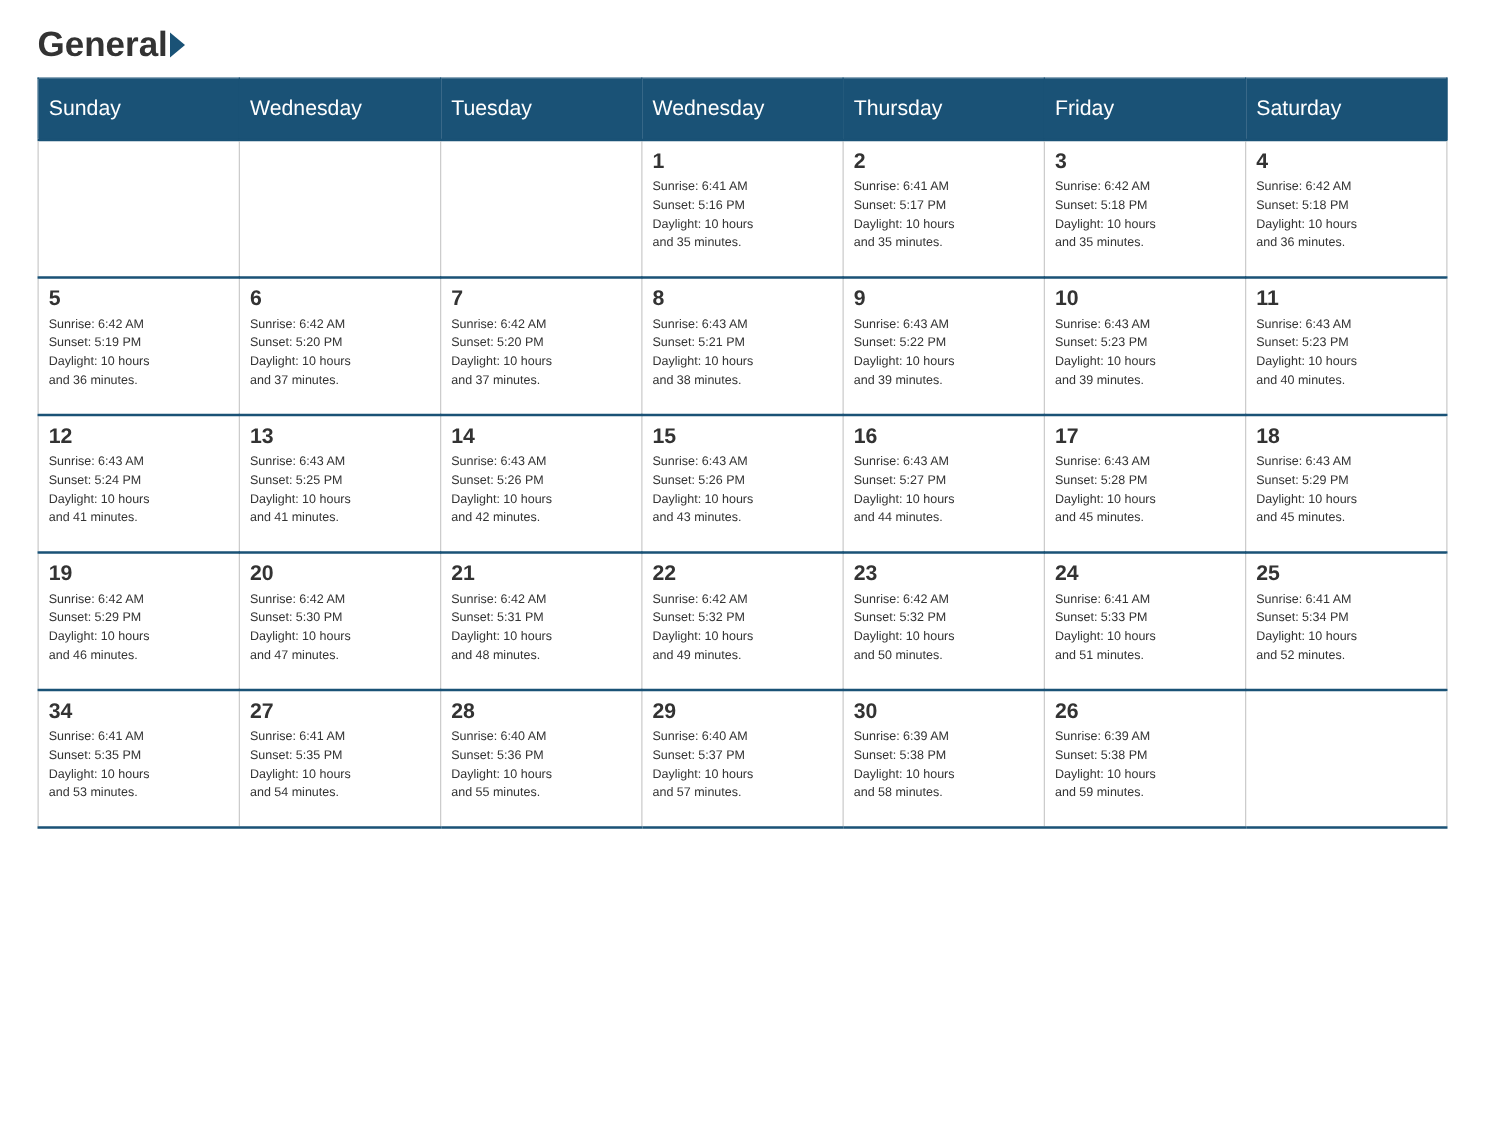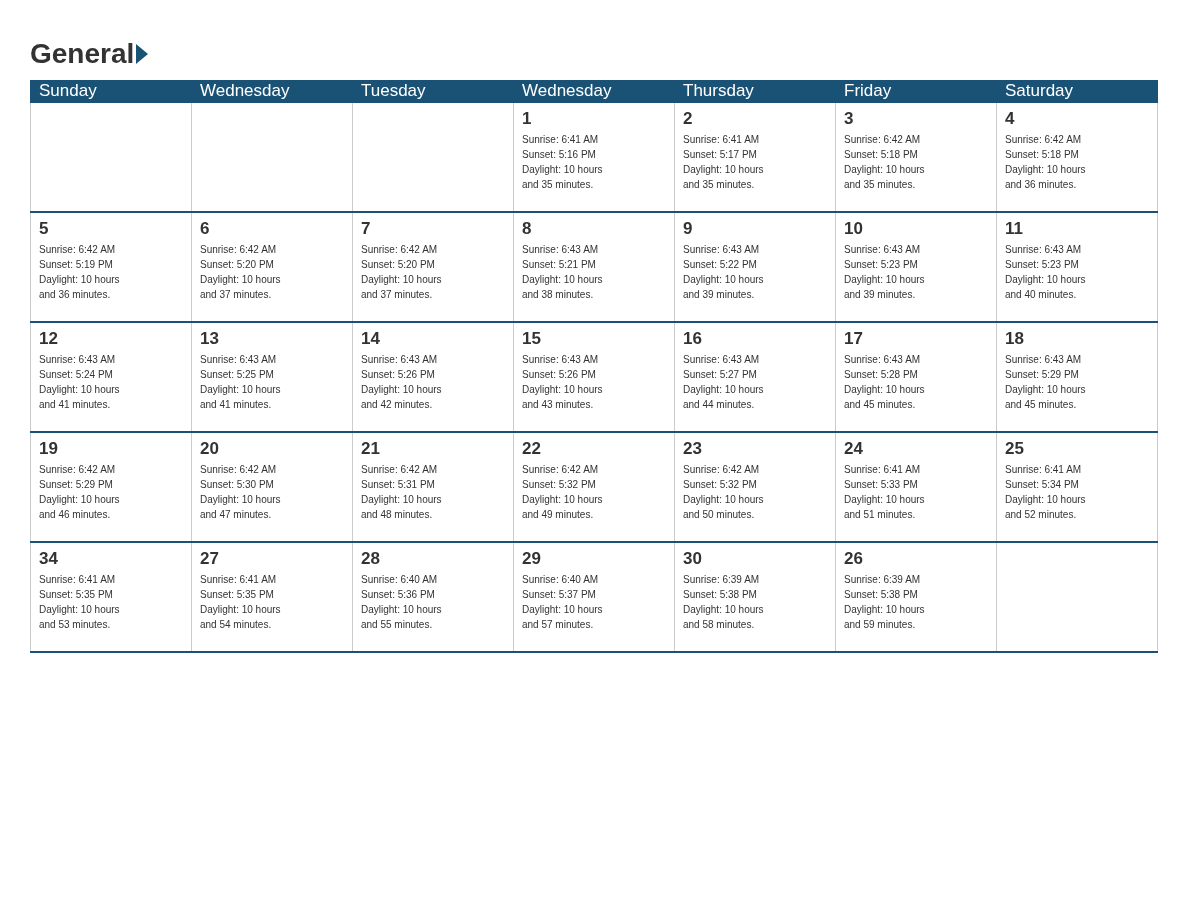--- a/index.html
+++ b/index.html
@@ -13,21 +13,20 @@
     .header {
       display: flex;
       justify-content: space-between;
       align-items: flex-start;
       margin-bottom: 10px;
     }
     .logo {
       display: flex;
       flex-direction: column;
       align-items: flex-start;
-      margin-top: 18px;
     }
     .logo-text {
       font-size: 28px;
       font-weight: bold;
       color: #333;
       display: flex;
       align-items: center;
     }
     .logo-general {
       color: #333;
@@ -62,21 +61,21 @@
       margin-top: 4px;
     }
     table {
       width: 100%;
       border-collapse: collapse;
       margin-top: 10px;
     }
     thead tr th {
       background: #1a5276;
       color: #fff;
-      padding: 0 8px;
+      padding: 14px 8px;
       font-size: 17px;
       font-weight: normal;
       text-align: left;
       border: 1px solid #1a5276;
     }
     tbody tr td {
       vertical-align: top;
       padding: 6px 8px;
       border: 1px solid #ccc;
       width: 14.28%;

